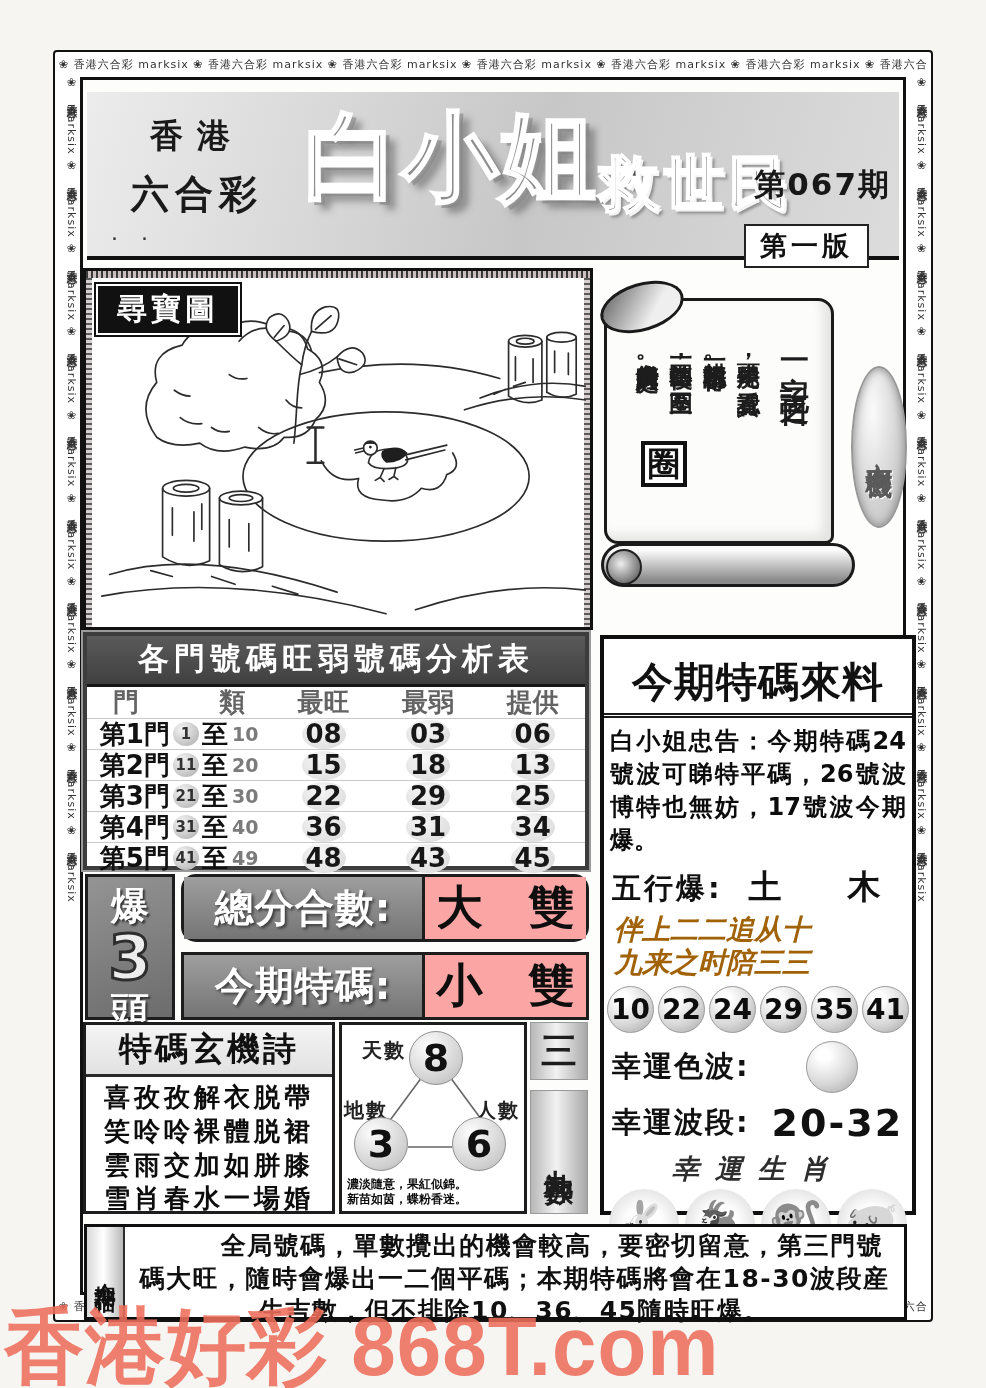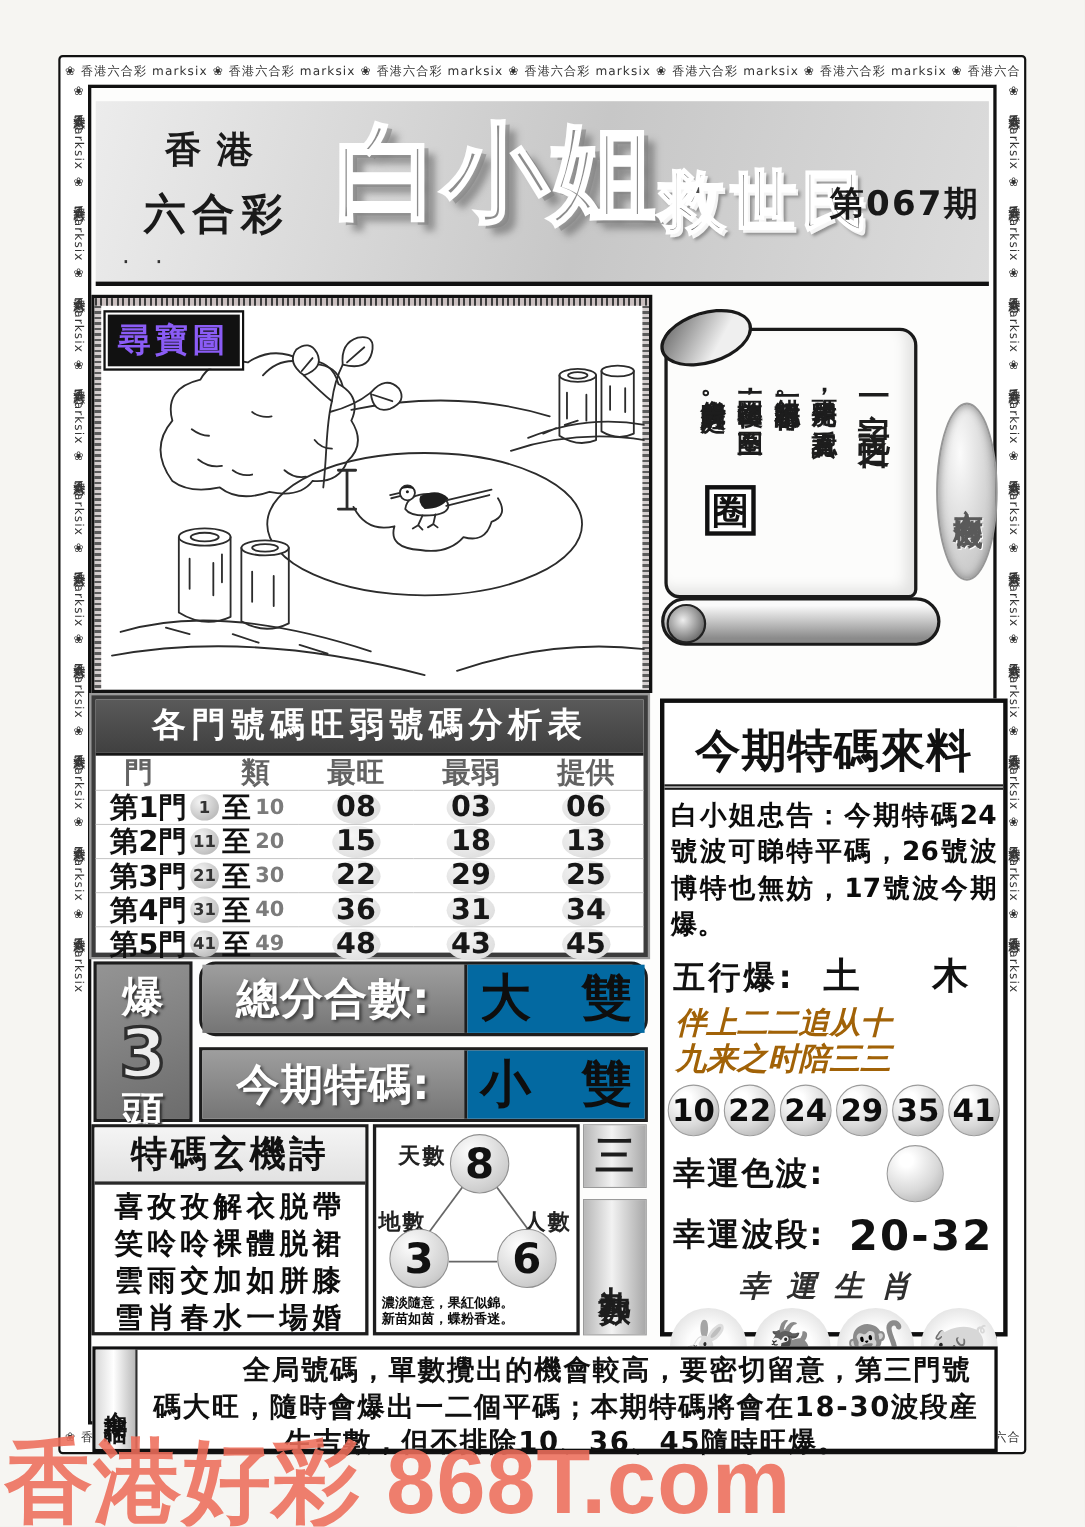--- a/index.html
+++ b/index.html
@@ -43,22 +43,22 @@
 
   
   .treasure { position:absolute; left:0px; top:188px; width:510px; height:362px;
               border:3px solid #111; background:#fff; }
   .micro { position:absolute; background:repeating-linear-gradient(90deg,#3a3a3a 0 2px,#c9bfbf 2px 5px); }
   .micro-top { left:0; top:0; right:0; height:7px; }
   .micro-left { left:0; top:7px; bottom:0; width:6px;
                 background:repeating-linear-gradient(180deg,#5a5a5a 0 2px,#d5cfcf 2px 5px); }
   .micro-right{ right:0; top:7px; bottom:0; width:6px;
                 background:repeating-linear-gradient(180deg,#5a5a5a 0 2px,#d5cfcf 2px 5px); }
-  .treasure-label { position:absolute; left:10px; top:13px; background:#111; color:#8b5cf6;
-                    font-size:30px; font-weight:bold; letter-spacing:4px; padding:3px 9px;
+  .treasure-label { position:absolute; left:10px; top:13px; background:#111; color:#ffffff;
+                    font-size:30px; font-weight:bold; letter-spacing:4px; padding:3px 19px;
                     border:2px solid #fff; outline:2px solid #111; z-index:3; }
   .treasure svg { position:absolute; left:6px; top:7px; }
 
   
   .scroll-zone { position:absolute; left:517px; top:190px; width:307px; height:362px; }
   .scroll-paper { position:absolute; left:4px; top:28px; width:230px; height:246px;
                   background:#fcfcfb; border:3px solid #1a1a1a; border-radius:10px 16px 8px 14px;
                   box-shadow:inset -8px -6px 12px rgba(0,0,0,.10); }
   .scroll-curl { position:absolute; left:-8px; top:-18px; width:86px; height:48px;
                  border:3px solid #1a1a1a; border-radius:50%;
@@ -111,21 +111,21 @@
            padding:4px 0 2px; }
   .burst-char { color:#fff; font-size:38px; font-weight:bold; text-shadow:2px 2px 2px #333; }
   .burst-num { font-size:62px; font-weight:bold; line-height:.85; color:#ededed;
                -webkit-text-stroke:3px #2e2e2e; }
   .ann-row { position:absolute; left:98px; width:408px; height:68px; display:flex;
              border:3px solid #1d1d1d; }
   .ann-row1 { top:794px;border-radius:15px; } .ann-row2 { top:872px; }
   .ann-label { width:60%; background:linear-gradient(180deg,#9e9e9e,#757575); color:#fff;
                font-size:39px; font-weight:bold; letter-spacing:1px; display:flex; align-items:center;
                justify-content:center; text-shadow:2px 2px 3px #3c3c3c; border-right:3px solid #1d1d1d; }
-  .ann-value { flex:1; background:#0369a1; display:flex; align-items:center; justify-content:center;
+  .ann-value { flex:1; background:#fca5a5; display:flex; align-items:center; justify-content:center;
                font-size:46px; font-weight:bold; color:#0e0e0e; white-space:pre; }
 
   
   .poem { position:absolute; left:0; top:942px; width:252px; height:192px; border:3px solid #1d1d1d;
           background:#fff; }
   .poem-title { text-align:center; font-size:33px; font-weight:bold; letter-spacing:3px;
                 padding:2px 0; border-bottom:3px solid #2a2a2a;
                 background:linear-gradient(180deg,#f4f4f4,#e2e2e2); }
   .poem-line { text-align:center; font-size:26px; font-weight:bold; letter-spacing:4px;
                line-height:1.3; color:#0d0d0d; }
@@ -221,20 +221,21 @@
 
       <div class="header">
         <div class="brand">
           <div class="brand-1">香港</div>
           <div class="brand-2">六合彩</div>
         </div>
         <div class="brand-dots">· ·</div>
         <div class="main-title">白小姐</div>
         <div class="sub-title">救世民</div>
         <div class="issue">第067期</div>
+        <div class="edition">第一版</div>
       </div>
 
       <div class="treasure">
         <div class="micro micro-top"></div>
         <div class="micro-left micro"></div>
         <div class="micro-right micro"></div>
         <div class="treasure-label">尋寶圖</div>
         <svg width="494" height="346" viewBox="0 0 504 348">
 
           <path class="fillw" d="M66,160 Q44,130 66,104 Q58,74 92,66 Q104,44 136,50 Q160,34 186,48 Q214,46 220,70 Q242,82 232,104 Q246,126 228,142 Q220,162 196,160 Q184,176 156,170 Q128,180 110,166 Q82,172 66,160 Z"></path>

